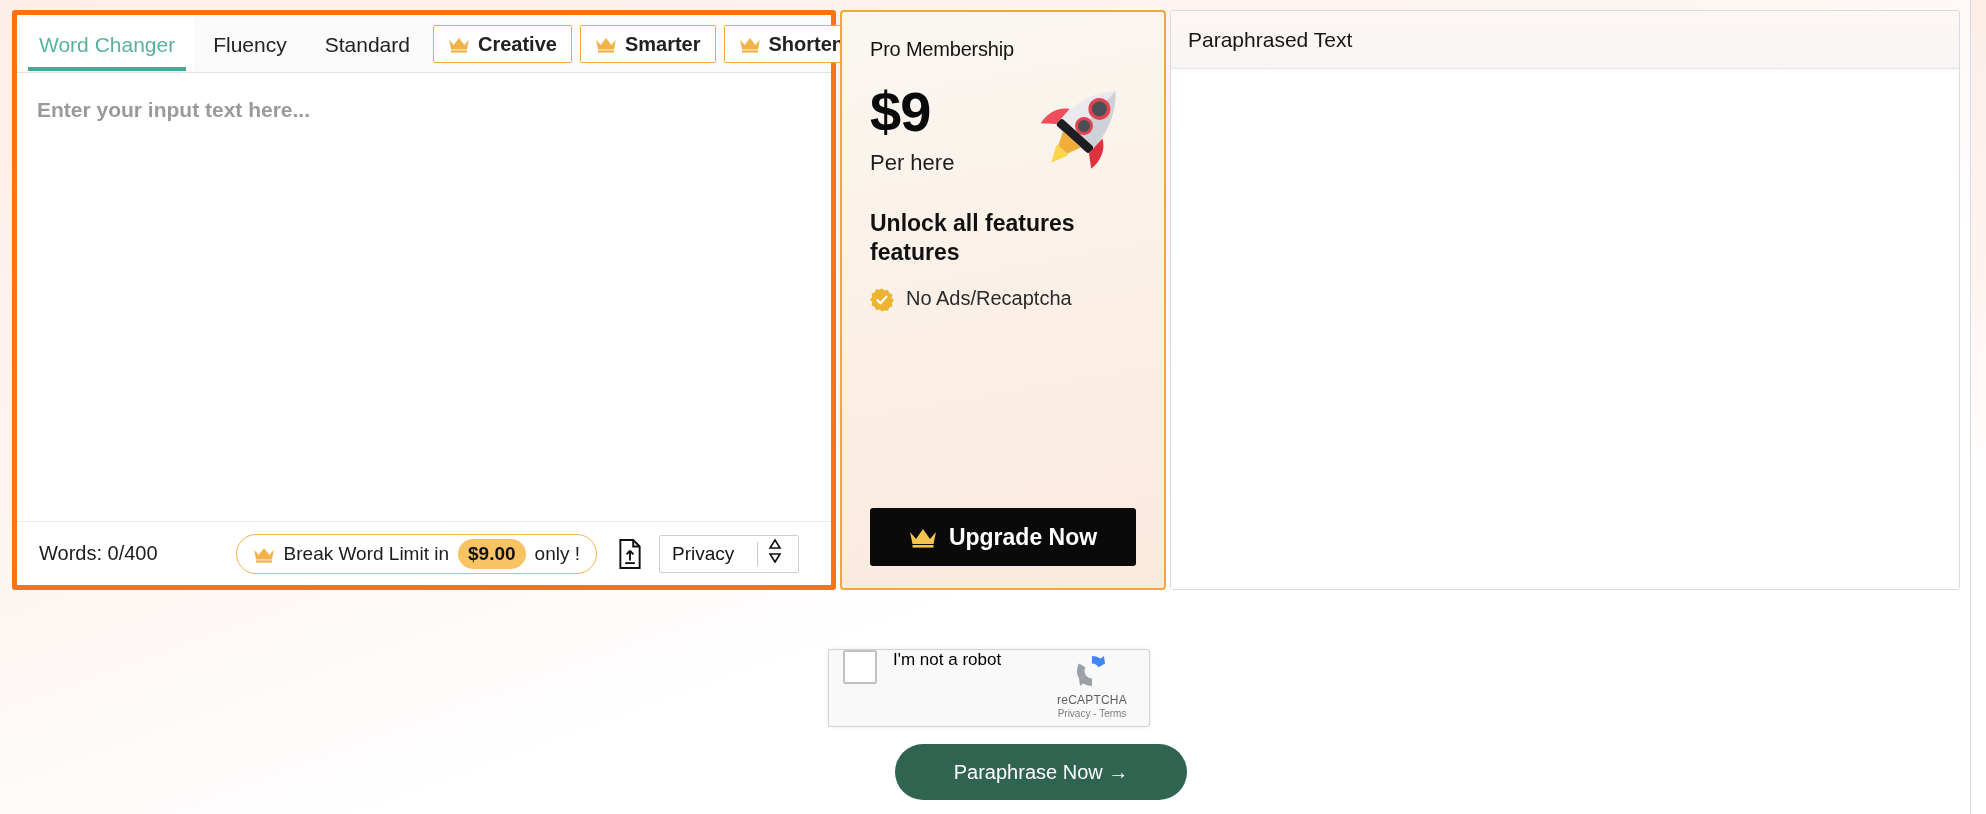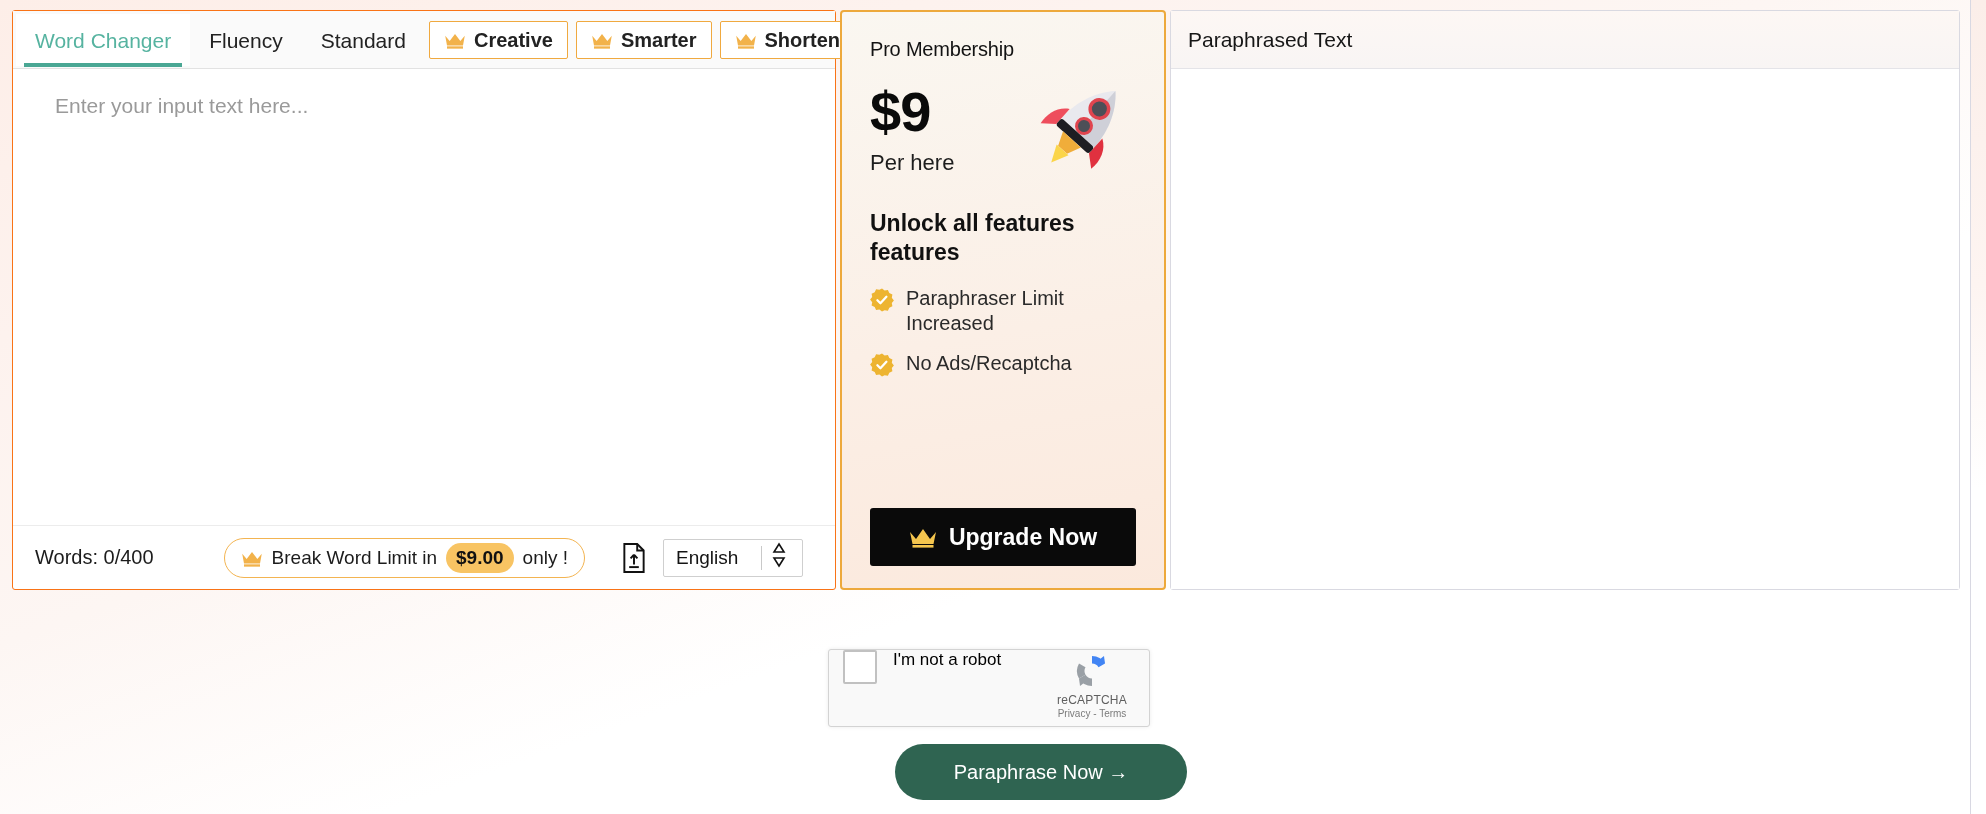--- a/index.html
+++ b/index.html
@@ -21,21 +21,21 @@
     display: flex;
     align-items: stretch;
     padding: 10px 12px 0 12px;
     height: 590px;
   }
 
   
   .editor-panel {
     width: 824px;
     background: #ffffff;
-    border: 1px solid #f97316;
+    border: 5px solid #f97316;
     border-radius: 3px;
     display: flex;
     flex-direction: column;
     position: relative;
   }
 
   .tabbar {
     display: flex;
     align-items: center;
     height: 58px;
@@ -87,37 +87,38 @@
   .crown {
     display: inline-block;
     width: 22px;
     height: 16px;
     flex: none;
   }
 
   .editor-body {
     flex: 1;
     position: relative;
-    padding: 22px 42px;
+    padding: 22px 20px;
     overflow: hidden;
+    font-weight: bold;
   }
 
   .placeholder {
     color: #9a9a9a;
     font-size: 21px;
     line-height: 1.4;
   }
 
   .editor-footer {
     height: 64px;
     border-top: 1px solid #ececec;
     display: flex;
     align-items: center;
     padding: 0 22px;
-    gap: 0;
+    gap: 8px;
   }
 
   .words-count {
     font-size: 20px;
     color: #1c1c1c;
     white-space: nowrap;
   }
 
   .limit-pill {
     margin-left: 70px;
@@ -419,21 +420,21 @@
         <span class="upload-icon">
           <svg viewBox="0 0 24 28" width="26" height="30">
             <path d="M3 1 h12 l6 6 v20 a0 0 0 0 1 0 0 H3 Z" fill="none" stroke="#111" stroke-width="1.8"></path>
             <path d="M15 1 v6 h6" fill="none" stroke="#111" stroke-width="1.8"></path>
             <path d="M12 20 V11 M12 11 l-3.2 3.4 M12 11 l3.2 3.4" fill="none" stroke="#111" stroke-width="1.8"></path>
             <path d="M7.5 22.5 h9" stroke="#111" stroke-width="1.8"></path>
           </svg>
         </span>
 
         <div class="lang-select">
-          <span class="lbl">English</span>
+          <span class="lbl">Privacy</span>
           <span class="sep"></span>
           <span class="updown">
             <svg viewBox="0 0 14 26" width="14" height="26">
               <path d="M7 2 L12 10 H2 Z" fill="none" stroke="#111" stroke-width="1.6"></path>
               <path d="M7 24 L12 16 H2 Z" fill="none" stroke="#111" stroke-width="1.6"></path>
             </svg>
           </span>
         </div>
       </div>
     </div>
@@ -469,29 +470,20 @@
     <div class="unlock-head">Unlock all features features</div>
 
     <div class="feat-list">
       <div class="feat">
         <span class="badge-check">
           <svg viewBox="0 0 24 24" width="24" height="24">
             <path d="M12 0.5 l2.6 2.1 3.3-.6 1.4 3.1 3.1 1.4-.6 3.3 2.1 2.6-2.1 2.6.6 3.3-3.1 1.4-1.4 3.1-3.3-.6L12 23.5 9.4 21.4l-3.3.6-1.4-3.1-3.1-1.4.6-3.3L.1 11.6l2.1-2.6-.6-3.3 3.1-1.4L6.1 1.2l3.3.6z" fill="#edb431"></path>
             <path d="M7.4 12.2 l3 3 6-6.4" fill="none" stroke="#ffffff" stroke-width="2.3" stroke-linecap="round" stroke-linejoin="round"></path>
           </svg>
         </span>
-        <span>Paraphraser Limit Increased</span>
-      </div>
-      <div class="feat">
-        <span class="badge-check">
-          <svg viewBox="0 0 24 24" width="24" height="24">
-            <path d="M12 0.5 l2.6 2.1 3.3-.6 1.4 3.1 3.1 1.4-.6 3.3 2.1 2.6-2.1 2.6.6 3.3-3.1 1.4-1.4 3.1-3.3-.6L12 23.5 9.4 21.4l-3.3.6-1.4-3.1-3.1-1.4.6-3.3L.1 11.6l2.1-2.6-.6-3.3 3.1-1.4L6.1 1.2l3.3.6z" fill="#edb431"></path>
-            <path d="M7.4 12.2 l3 3 6-6.4" fill="none" stroke="#ffffff" stroke-width="2.3" stroke-linecap="round" stroke-linejoin="round"></path>
-          </svg>
-        </span>
         <span>No Ads/Recaptcha</span>
       </div>
     </div>
 
     <button class="upgrade-btn">
       <span class="crown-gold">
         <svg viewBox="0 0 28 20" width="28" height="20">
           <path d="M1 4 L7 11 L14 1 L21 11 L27 4 L24.5 16 L3.5 16 Z" fill="#f5c councils"></path>
           <path d="M1 4 L7 11 L14 1 L21 11 L27 4 L24.5 16 L3.5 16 Z" fill="#f4c54e"></path>
           <rect x="3.5" y="17" width="21" height="2.6" fill="#f4c54e"></rect>

